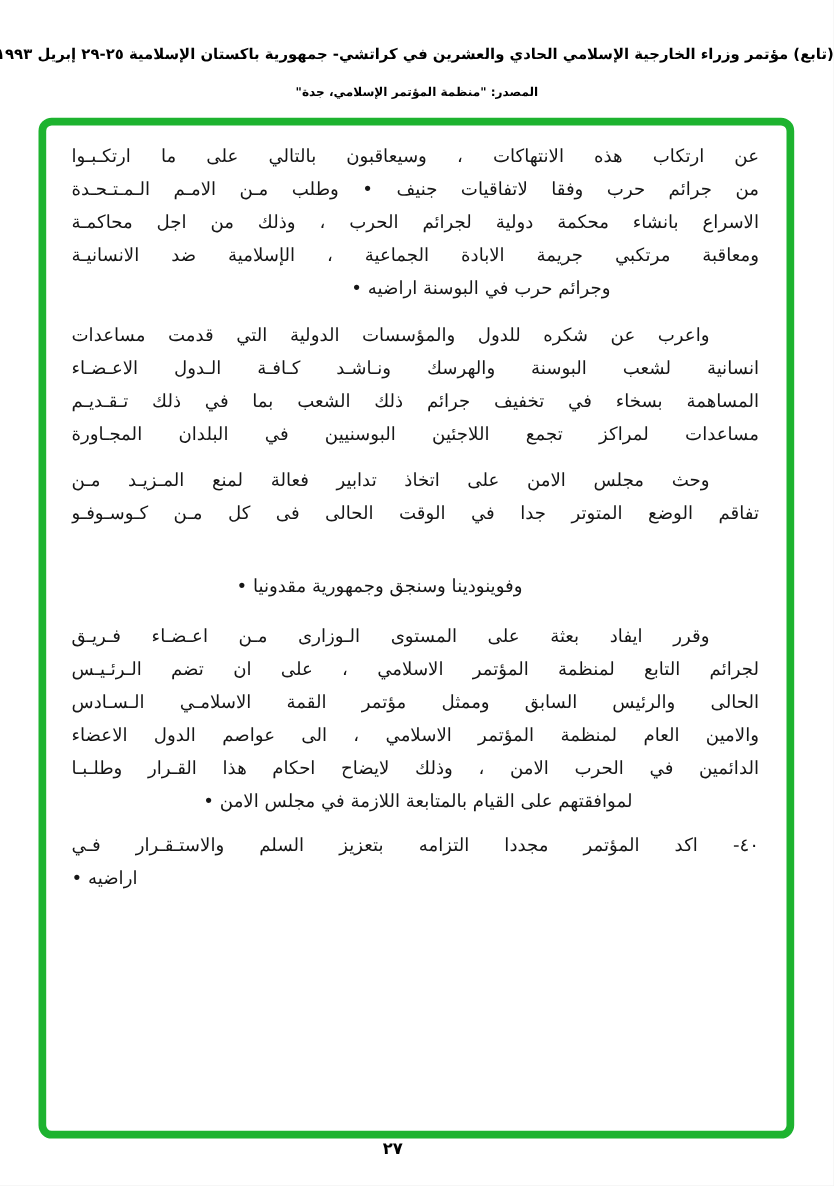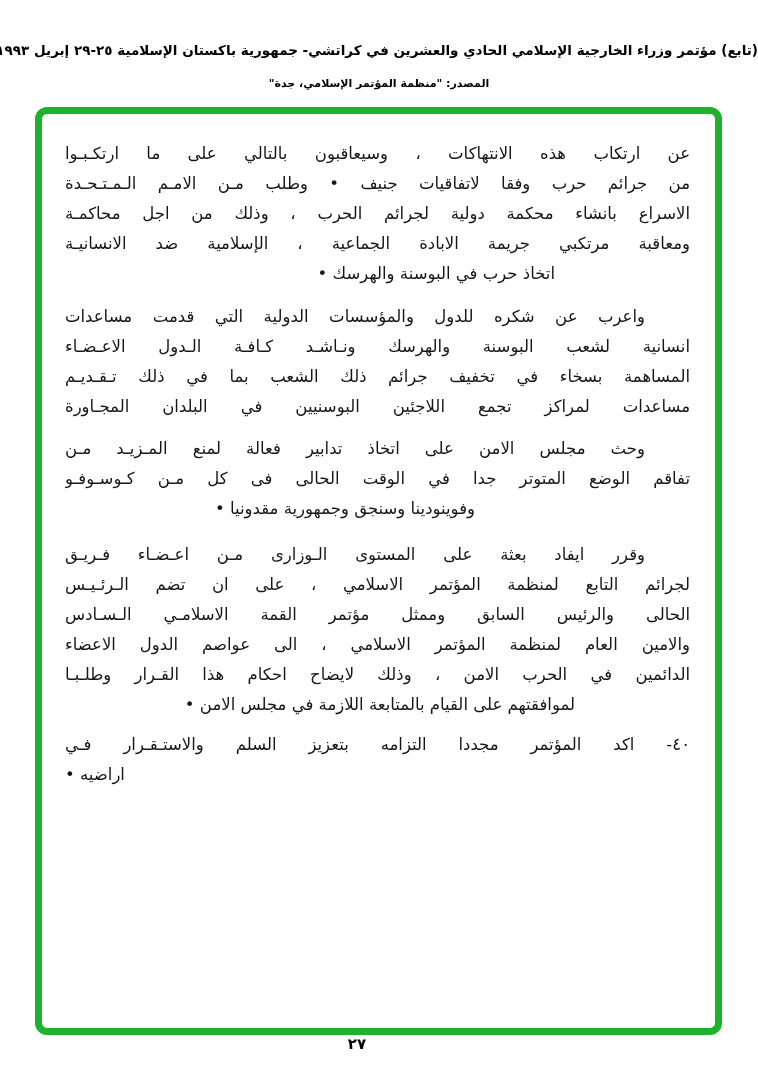--- a/index.html
+++ b/index.html
@@ -24,21 +24,21 @@
   }
   .frame{
     position:absolute;left:35px;top:107px;
     width:687px;height:928px;
     box-sizing:border-box;
     border:7px solid #1db32f;
     border-radius:12px;
     background:transparent;
   }
   .doc-body{
-    position:absolute;top:139px;left:65px;width:625px;
+    position:absolute;top:127px;left:65px;width:625px;
     direction:rtl;
   }
   .para{margin:0;}
   .line{
     font-size:16.5px;
     height:30px;line-height:30px;
     color:#161616;
     direction:rtl;
     text-align:justify;
     -moz-text-align-last:justify;
@@ -74,32 +74,32 @@
   <div class="header-source">المصدر: "منظمة المؤتمر الإسلامي، جدة"</div>
 
   <div class="frame" style="border-color: rgb(29, 179, 47);"></div>
 
   <div class="doc-body">
       <div class="para" style="margin-top: 0px;">
         <div class="line" style="color: rgb(22, 22, 22);">عن ارتكاب هذه الانتهاكات ، وسيعاقبون بالتالي على ما ارتكـبـوا</div>
         <div class="line" style="color: rgb(22, 22, 22);">من جرائم حرب وفقا لاتفاقيات جنيف • وطلب مـن الامـم الـمـتـحـدة</div>
         <div class="line" style="color: rgb(22, 22, 22);">الاسراع بانشاء محكمة دولية لجرائم الحرب ، وذلك من اجل محاكمـة</div>
         <div class="line" style="color: rgb(22, 22, 22);">ومعاقبة مرتكبي جريمة الابادة الجماعية ، الإسلامية ضد الانسانيـة</div>
-        <div class="line noj" style="padding-right: 135px; color: rgb(22, 22, 22);">اتخاذ حرب في البوسنة والهرسك •</div>
+        <div class="line noj" style="padding-right: 135px; color: rgb(22, 22, 22);">وجرائم حرب في البوسنة اراضيه •</div>
       </div>
       <div class="para" style="margin-top: 13px;">
         <div class="line" style="padding-right: 45px; color: rgb(22, 22, 22);">واعرب عن شكره للدول والمؤسسات الدولية التي قدمت مساعدات</div>
         <div class="line" style="color: rgb(22, 22, 22);">انسانية لشعب البوسنة والهرسك ونـاشـد كـافـة الـدول الاعـضـاء</div>
         <div class="line" style="color: rgb(22, 22, 22);">المساهمة بسخاء في تخفيف جرائم ذلك الشعب بما في ذلك تـقـديـم</div>
         <div class="line" style="color: rgb(22, 22, 22);">مساعدات لمراكز تجمع اللاجئين البوسنيين في البلدان المجـاورة</div>
       </div>
       <div class="para" style="margin-top: 12px;">
         <div class="line" style="padding-right: 45px; color: rgb(22, 22, 22);">وحث مجلس الامن على اتخاذ تدابير فعالة لمنع المـزيـد مـن</div>
         <div class="line" style="color: rgb(22, 22, 22);">تفاقم الوضع المتوتر جدا في الوقت الحالى فى كل مـن كـوسـوفـو</div>
-        <div class="line noj" style="padding-right: 215px; color: rgb(22, 22, 22);">وفوينودينا وسنجق وجمهورية مقدونيا •</div>
+        <div class="line noj" style="padding-right: 215px; color: rgb(22, 22, 22); margin-top: 36px;">وفوينودينا وسنجق وجمهورية مقدونيا •</div>
       </div>
       <div class="para" style="margin-top: 16px;">
         <div class="line" style="padding-right: 45px; color: rgb(22, 22, 22);">وقرر ايفاد بعثة على المستوى الـوزارى مـن اعـضـاء فـريـق</div>
         <div class="line" style="color: rgb(22, 22, 22);">لجرائم التابع لمنظمة المؤتمر الاسلامي ، على ان تضم الـرئـيـس</div>
         <div class="line" style="color: rgb(22, 22, 22);">الحالى والرئيس السابق وممثل مؤتمر القمة الاسلامـي الـسـادس</div>
         <div class="line" style="color: rgb(22, 22, 22);">والامين العام لمنظمة المؤتمر الاسلامي ، الى عواصم الدول الاعضاء</div>
         <div class="line" style="color: rgb(22, 22, 22);">الدائمين في الحرب الامن ، وذلك لايضاح احكام هذا القـرار وطلـبـا</div>
         <div class="line noj" style="padding-right: 115px; color: rgb(22, 22, 22);">لموافقتهم على القيام بالمتابعة اللازمة في مجلس الامن •</div>
       </div>
       <div class="para" style="margin-top: 10px;">

